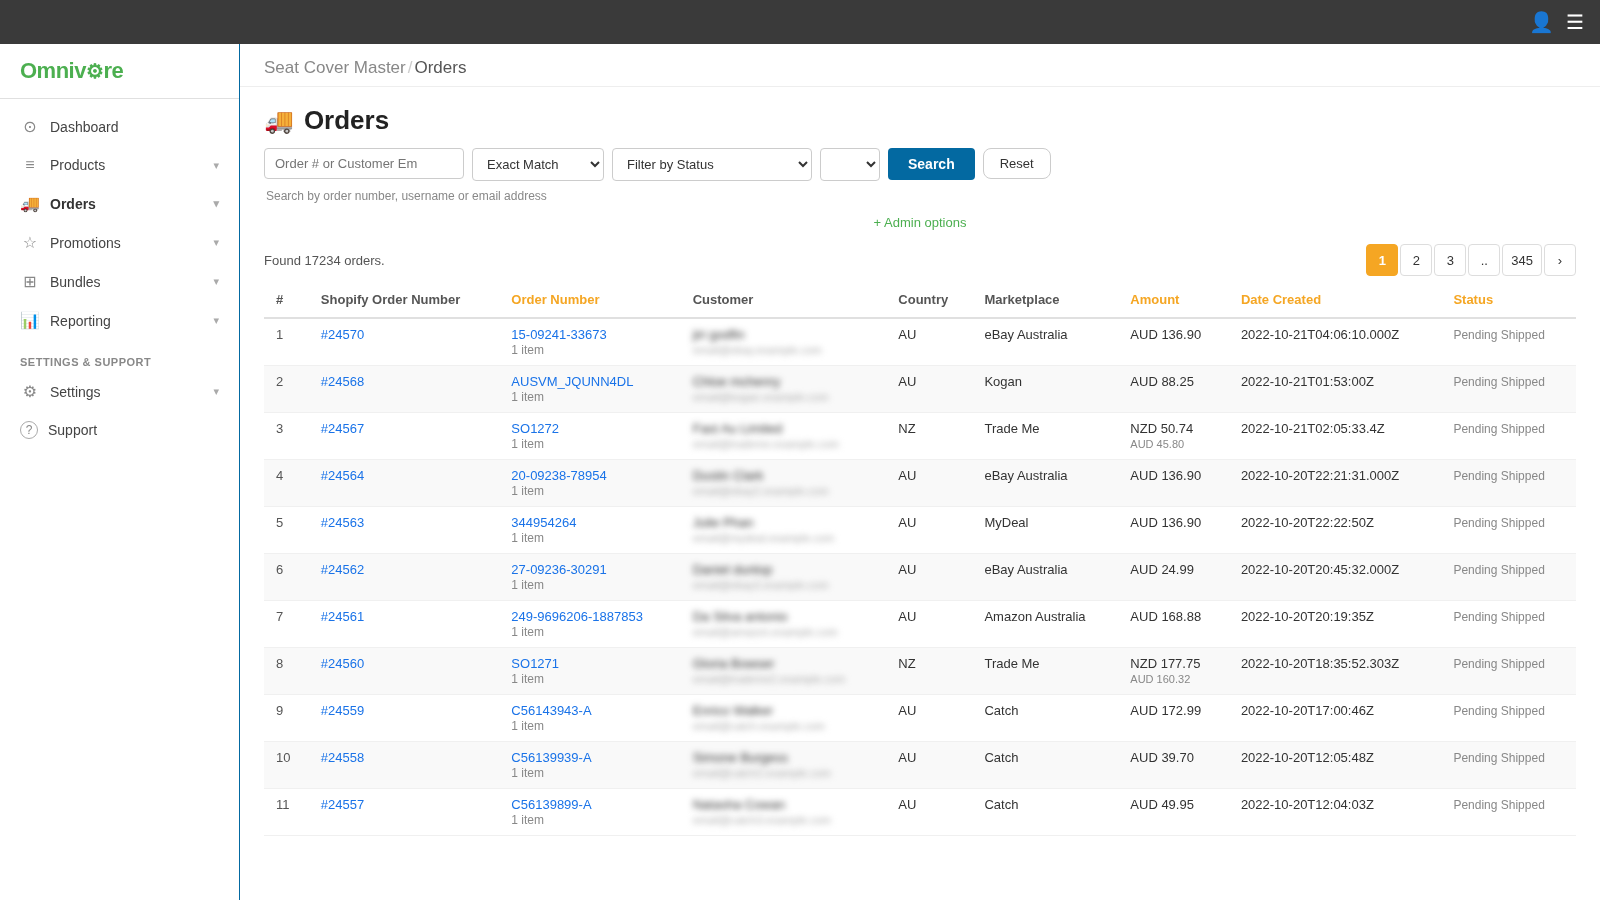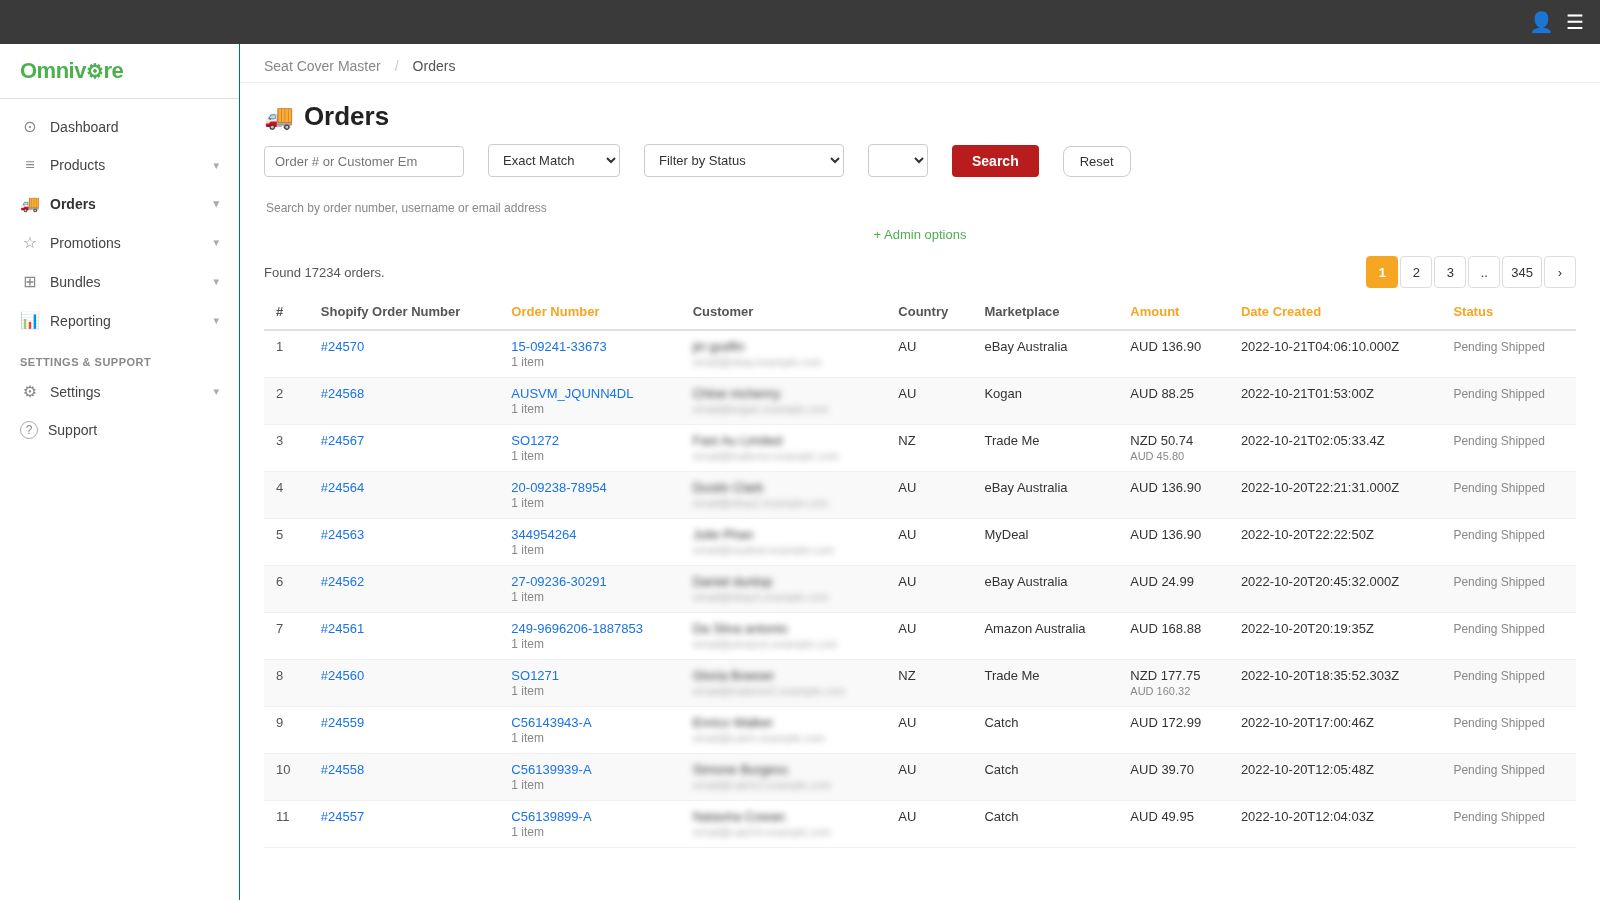--- a/index.html
+++ b/index.html
@@ -74,26 +74,26 @@
     
     .main-content {
       flex: 1;
       overflow-y: auto;
       background: white;
     }
 
     
     .breadcrumb {
       padding: 14px 24px 8px;
-      font-size: 14px;
+      font-size: 17px;
       color: #888;
       border-bottom: 1px solid #eee;
       display: flex;
       align-items: center;
-      gap: 14px;
+      gap: 2px;
     }
     .breadcrumb-link { color: #888; text-decoration: none; }
     .breadcrumb-sep { color: #ccc; }
     .breadcrumb-current { color: #555; }
 
     
     .page-header {
       padding: 18px 24px 12px;
       display: flex;
       align-items: center;
@@ -103,37 +103,37 @@
       font-size: 26px;
       font-weight: 700;
       color: #222;
     }
     .page-title-icon { font-size: 24px; }
 
     
     .search-bar {
       padding: 0 24px 8px;
       display: flex;
-      align-items: flex-end;
-      gap: 24px;
+      align-items: flex-start;
+      gap: 8px;
       flex-wrap: wrap;
     }
     .search-bar input, .search-bar select {
       border: 1px solid #ccc;
       border-radius: 4px;
       padding: 7px 10px;
       font-size: 13px;
       color: #333;
       background: white;
       outline: none;
     }
     .search-bar input { width: 200px; }
     .search-bar select { padding-right: 28px; appearance: auto; }
     .search-btn {
-      background: #b91c1c;
+      background: #0369a1;
       color: white;
       border: none;
       border-radius: 4px;
       padding: 8px 20px;
       font-size: 14px;
       font-weight: 600;
       cursor: pointer;
     }
     .reset-btn {
       background: white;

